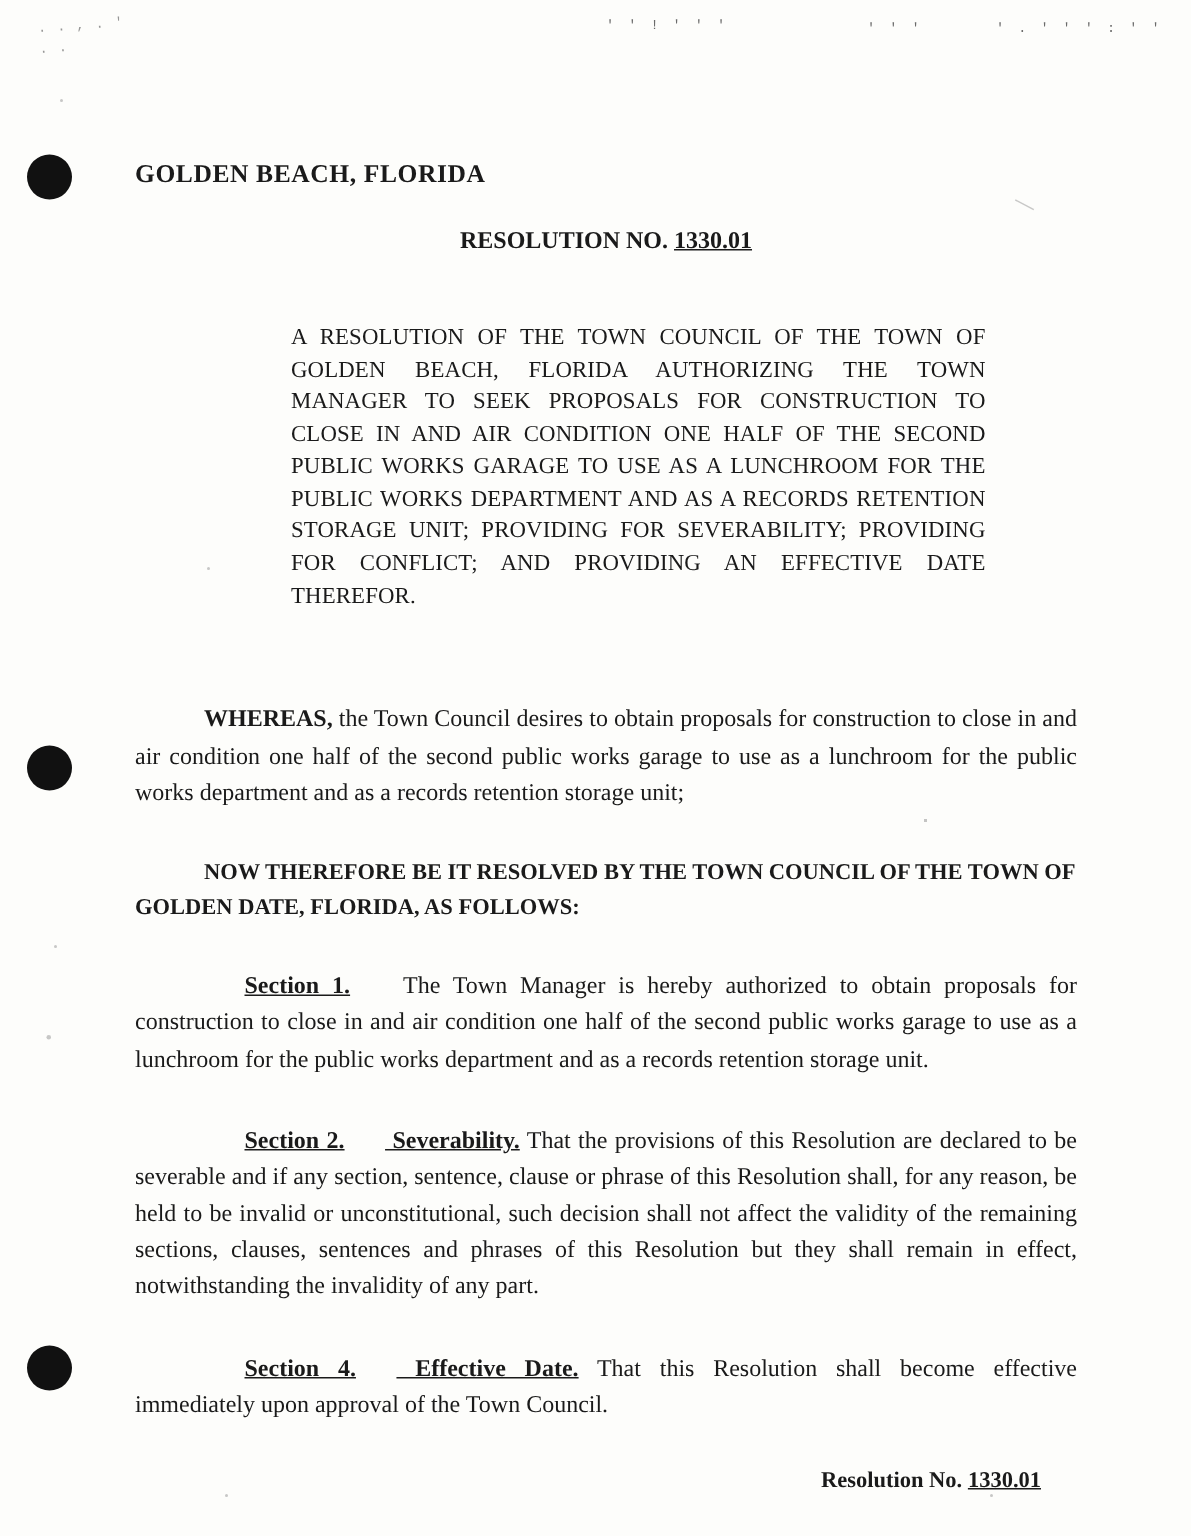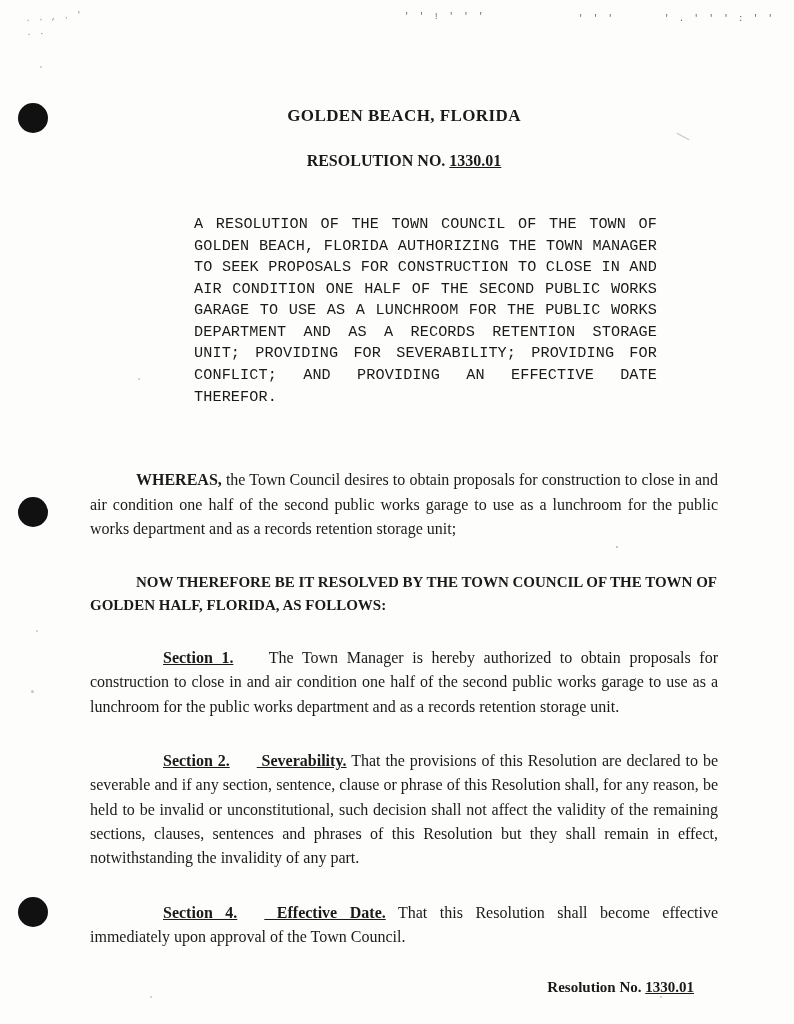--- a/index.html
+++ b/index.html
@@ -34,21 +34,20 @@
   .punch-1 { top: 103px; }
   .punch-2 { top: 497px; }
   .punch-3 { top: 897px; }
   .content {
     position: absolute;
     left: 90px;
     top: 0;
     width: 628px;
   }
   .title {
-    text-align: center;
     font-weight: bold;
     font-size: 17px;
     letter-spacing: 0.4px;
     margin-top: 106px;
   }
   .resno {
     text-align: center;
     font-weight: bold;
     font-size: 16px;
     margin-top: 26px;
@@ -57,21 +56,20 @@
     text-decoration: underline;
   }
   .preamble {
     margin-top: 44px;
     margin-left: 104px;
     margin-right: 61px;
     font-size: 15.2px;
     line-height: 1.42;
     text-align: justify;
     letter-spacing: 0.1px;
-    font-family: Liberation Mono, monospace;
   }
   .para {
     margin-top: 28px;
     font-size: 16px;
     line-height: 1.52;
     text-align: justify;
   }
   .indent {
     display: inline-block;
     width: 46px;
@@ -164,21 +162,21 @@
       <u>1330.01</u>
     </div>
 
     <div class="preamble">A RESOLUTION OF THE TOWN COUNCIL OF THE TOWN OF GOLDEN BEACH, FLORIDA AUTHORIZING THE TOWN MANAGER TO SEEK PROPOSALS FOR CONSTRUCTION TO CLOSE IN AND AIR CONDITION ONE HALF OF THE SECOND PUBLIC WORKS GARAGE TO USE AS A LUNCHROOM FOR THE PUBLIC WORKS DEPARTMENT AND AS A RECORDS RETENTION STORAGE UNIT; PROVIDING FOR SEVERABILITY; PROVIDING FOR CONFLICT; AND PROVIDING AN EFFECTIVE DATE THEREFOR.</div>
 
     <div class="para whereas-block">
       <span class="indent"></span><span class="bold">WHEREAS,</span><span> the Town Council desires to obtain proposals for construction to close in and air condition one half of the second public works garage to use as a lunchroom for the public works department and as a records retention storage unit;</span>
     </div>
 
     <div class="resolved">
-      <span class="indent"></span><span>NOW THEREFORE BE IT RESOLVED BY THE TOWN COUNCIL OF THE TOWN OF GOLDEN HALF, FLORIDA, AS FOLLOWS:</span>
+      <span class="indent"></span><span>NOW THEREFORE BE IT RESOLVED BY THE TOWN COUNCIL OF THE TOWN OF GOLDEN DATE, FLORIDA, AS FOLLOWS:</span>
     </div>
 
     <div class="para section">
       <span class="indent"></span><span class="bold ul">Section 1.</span><span class="bold ul"></span><span> The Town Manager is hereby authorized to obtain proposals for construction to close in and air condition one half of the second public works garage to use as a lunchroom for the public works department and as a records retention storage unit.</span>
     </div>
 
     <div class="para section">
       <span class="indent"></span><span class="bold ul">Section 2.</span><span class="bold ul"> Severability.</span><span> That the provisions of this Resolution are declared to be severable and if any section, sentence, clause or phrase of this Resolution shall, for any reason, be held to be invalid or unconstitutional, such decision shall not affect the validity of the remaining sections, clauses, sentences and phrases of this Resolution but they shall remain in effect, notwithstanding the invalidity of any part.</span>
     </div>
 

